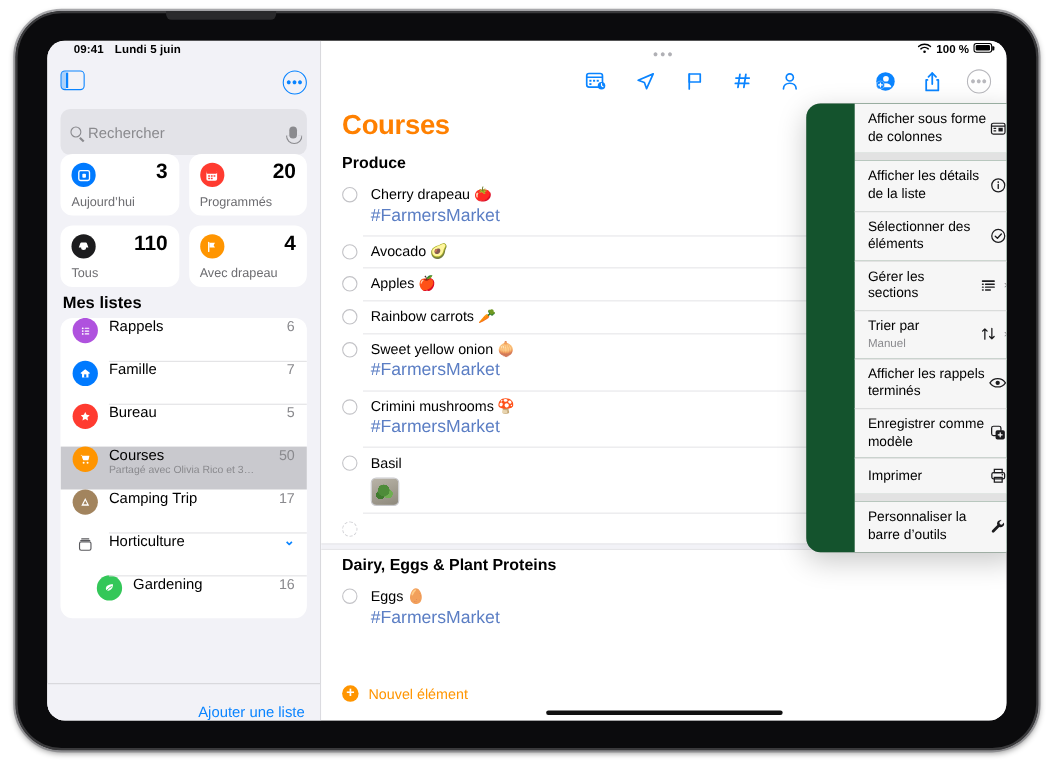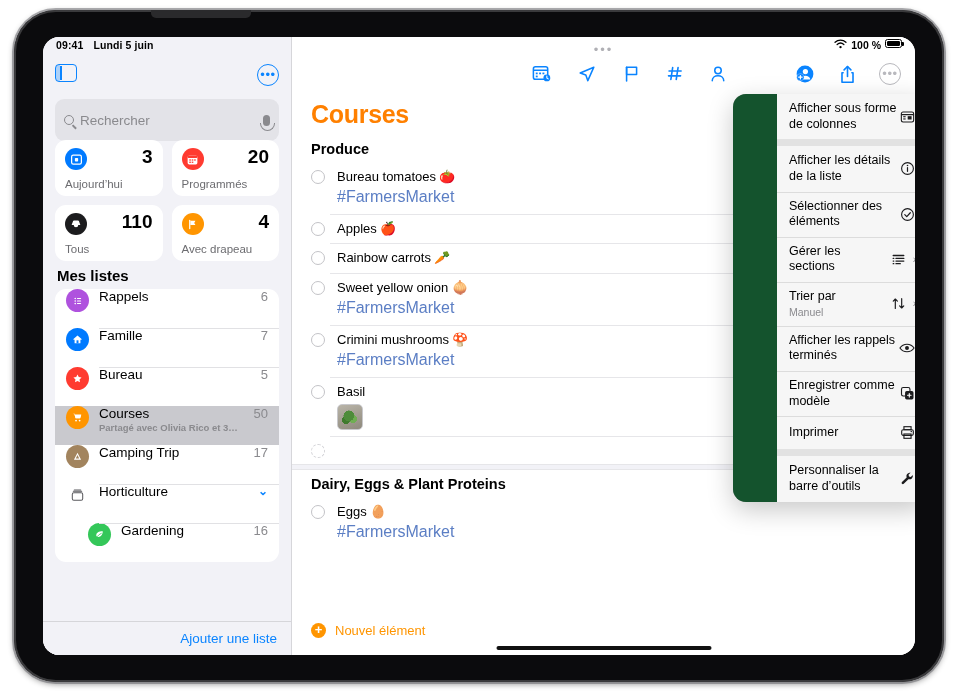--- a/index.html
+++ b/index.html
@@ -28,21 +28,21 @@
     position:absolute; left:29px; top:27px;
     width:872px; height:618px;
     background:#ffffff;
     border-radius:16px;
     overflow:hidden;
   }
 
   
   .statusbar{ position:absolute; left:0; top:0; width:100%; height:20px;
               font-size:10.5px; font-weight:bold; color:#000; }
-  .sb-left{ position:absolute; left:13px; top:2px; white-space:nowrap; letter-spacing:.1px;}
+  .sb-left{ position:absolute; left:24px; top:2px; white-space:nowrap; letter-spacing:.1px;}
   .sb-left .sb-time{ margin-right:7px; }
   .sb-right{ position:absolute; right:13px; top:2px; display:flex; gap:4px;}
   .batt{ width:17px; height:8.5px; border:1.2px solid #000; border-radius:2.5px; position:relative;}
   .batt:after{content:""; position:absolute; right:-3px; top:2.2px; width:1.6px; height:3.6px;
               background:#000; border-radius:0 1px 1px 0;}
   .batt i{ position:absolute; left:1px; top:1px; bottom:1px; right:1px; background:#000; border-radius:1.2px;}
 
   
   #sidebar{ position:absolute; left:0; top:0; width:249px; height:100%;
             background:#f2f2f7; border-right:.5px solid #d6d6da; }
@@ -90,28 +90,28 @@
   .list-row{ display:flex; align-items:flex-start; height:39px; padding:0 11px; position:relative;
              cursor:pointer;}
   .list-row.sel{ background:#c9c9ce; }
   .list-row + .list-row:before{ content:""; position:absolute; left:44px; right:0; top:0;
                                 height:.5px; background:#e1e1e4;}
   .list-row.sel:before, .list-row.sel + .list-row:before{ background:transparent; }
   .lic{ width:23px; height:23px; border-radius:50%; flex:0 0 auto; margin-right:10px;
         display:flex; align-items:center; justify-content:center; color:#fff; font-size:12px;}
   .lname{ font-size:13.5px; color:#000; flex:1; line-height:1.15;}
   .lsub{ font-size:9.5px; color:#8a8a8e; margin-top:1px; white-space:nowrap;
-         overflow:hidden; text-overflow:ellipsis; max-width:150px;font-weight:bold;}
+         overflow:hidden; text-overflow:ellipsis; max-width:150px;}
   .lcount{ font-size:13px; color:#8a8a8e; margin-left:8px;}
   .list-row.indent .lic{ margin-left:22px; }
   .chev-d{ color:#0a84ff; font-size:12px; font-weight:bold;}
 
   .addlist{ position:absolute; bottom:0; left:0; right:0; height:34px;
             border-top:.5px solid #d6d6da; background:#f2f2f7;
-            display:flex; align-items:center; justify-content:flex-end; padding-right:14px;}
+            display:flex; align-items:flex-end; justify-content:flex-end; padding-right:14px;}
   .addlist span{ color:#0a84ff; font-size:13.5px; cursor:pointer;}
 
   
   #content{ position:absolute; left:249px; top:0; right:0; height:100%; background:#fff;}
   .grabber{ position:absolute; top:6px; left:50%; transform:translateX(-50%);
             color:#b0b0b5; font-size:13px; letter-spacing:2px; line-height:1;}
   .toolbar{ position:absolute; top:26px; left:0; right:0; height:28px;}
   .tb-left{ position:absolute; left:239px; top:0; display:flex; gap:25px; align-items:center;}
   .tb-right{ position:absolute; right:14px; top:0; display:flex; gap:22px; align-items:center;}
   .tb-ico{ color:#0a84ff; cursor:pointer; display:flex; align-items:center; justify-content:center;}
@@ -429,25 +429,31 @@
 
       <div class="page-title">Courses</div>
 
       <div class="rows">
 
         <div class="sec-title section-hd">Produce</div>
 
         <div class="item first">
           <div class="bub"></div>
           <div>
-            <div class="itxt">Bureau tomatoes 🍅</div>
+            <div class="itxt">Cherry drapeau 🍅</div>
             <div class="tag">#FarmersMarket</div>
           </div>
         </div>
 
+        <div class="item">
+          <div class="bub"></div>
+          <div>
+              <div class="itxt">Avocado 🥑</div>
+            </div>
+        </div>
 
         <div class="item">
           <div class="bub"></div>
           <div>
               <div class="itxt">Apples 🍎</div>
             </div>
         </div>
 
         <div class="item">
           <div class="bub"></div>

